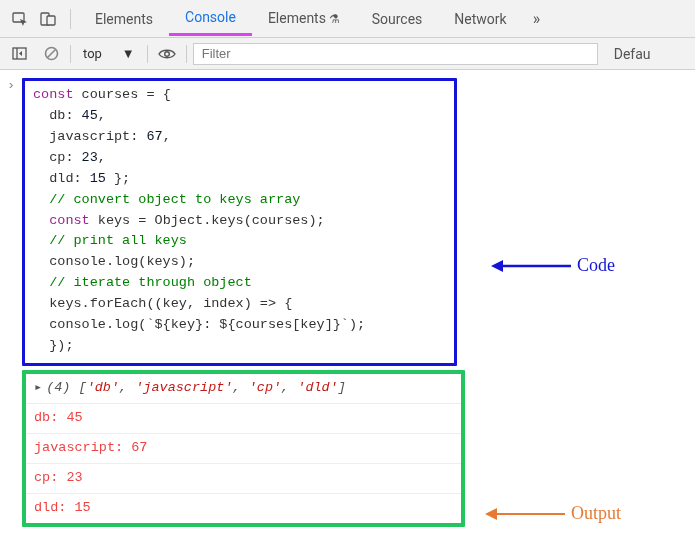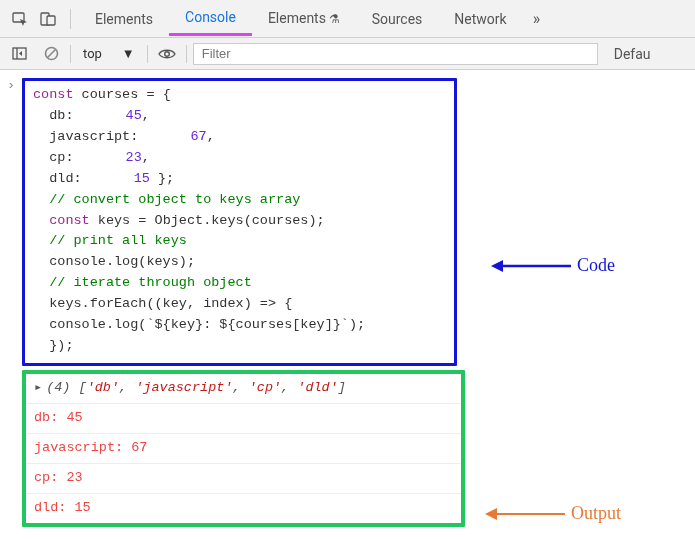--- a/index.html
+++ b/index.html
@@ -95,21 +95,21 @@
   .code-box {
     border: 3px solid #1414d8;
     padding: 4px 8px 6px 8px;
     margin: 2px 230px 2px 0;
     border-radius:1px;
   }
   pre { white-space: pre; font-family: inherit; }
 
   
   .kw { color:#9b2393; }
-  .num { color:#6d28d9;margin-left:44px; }
+  .num { color:#0f172a; }
   .cmt { color:#008000; }
 
   
   .output-box {
     border: 4px solid #22c55e;
     margin: 2px 230px 0 22px;
     border-radius:1px;
   }
   .out-line {
     border-bottom: 1px solid #eee;

